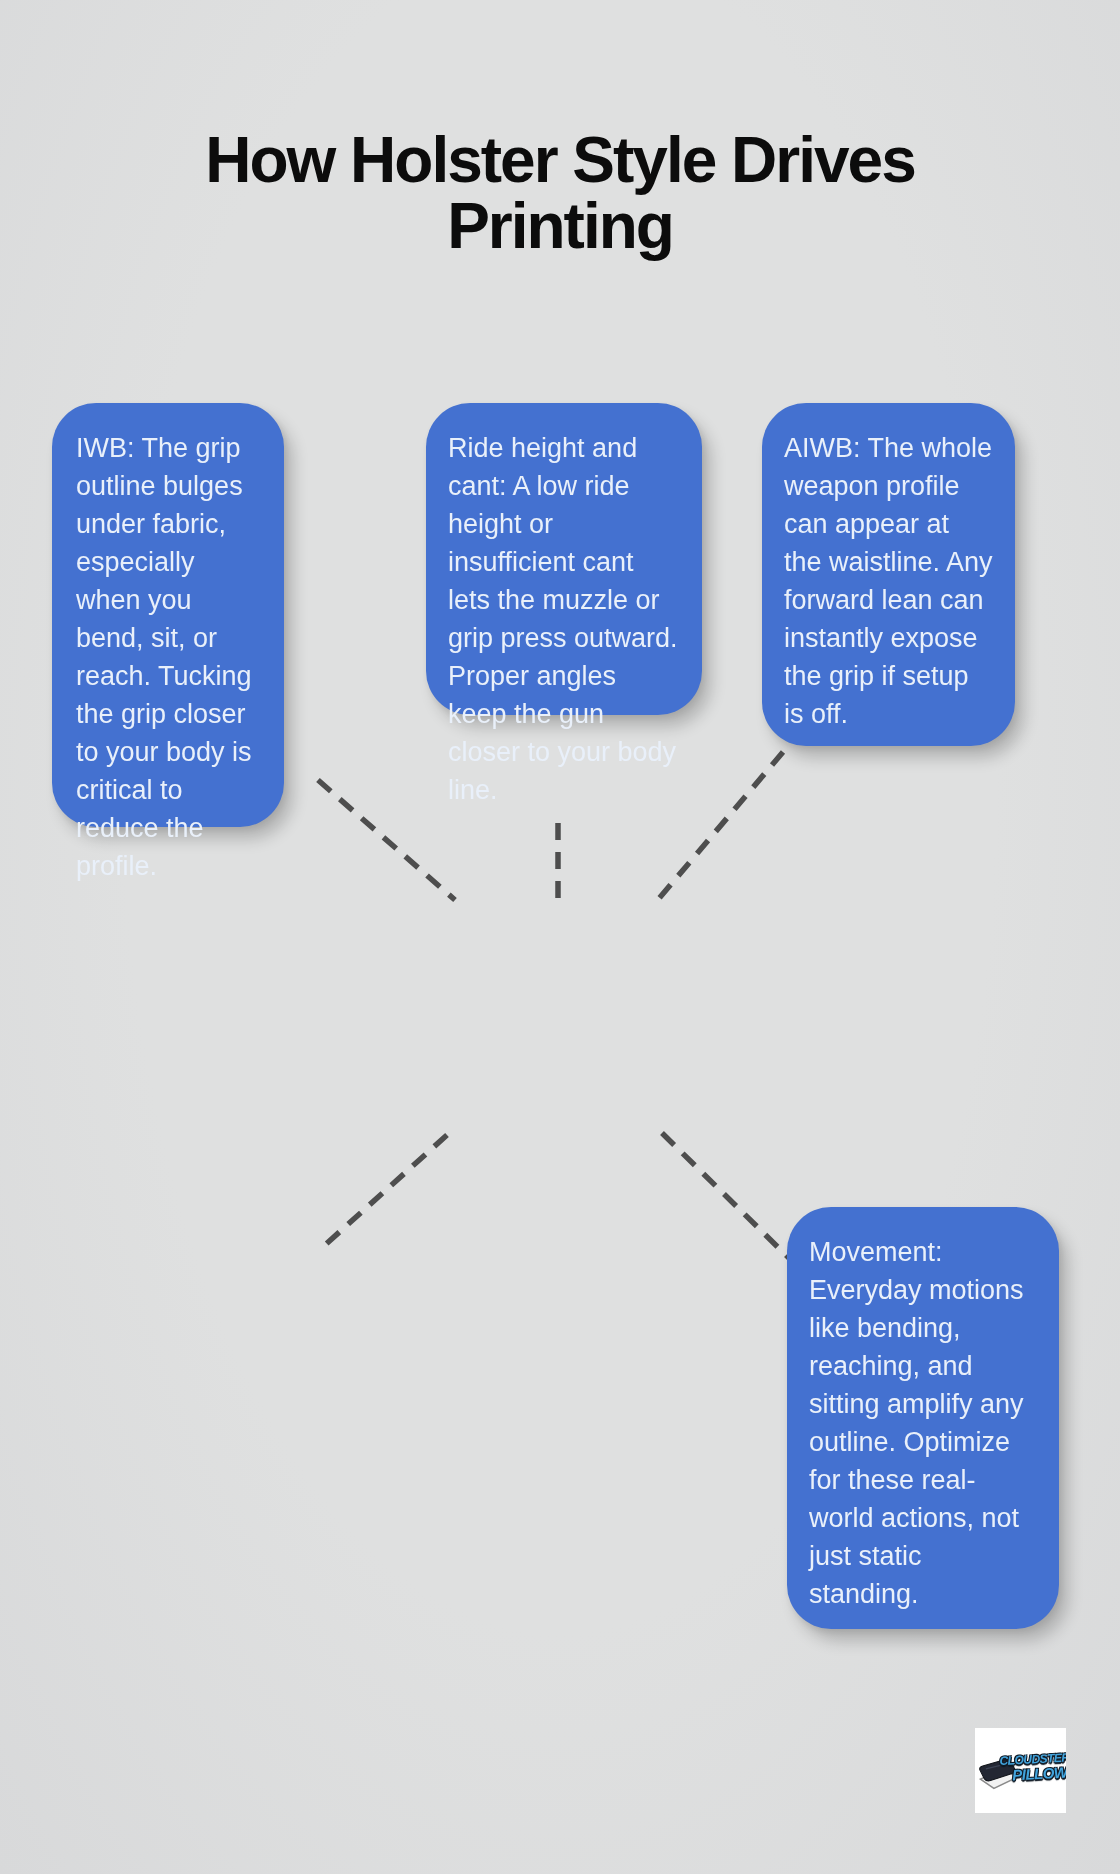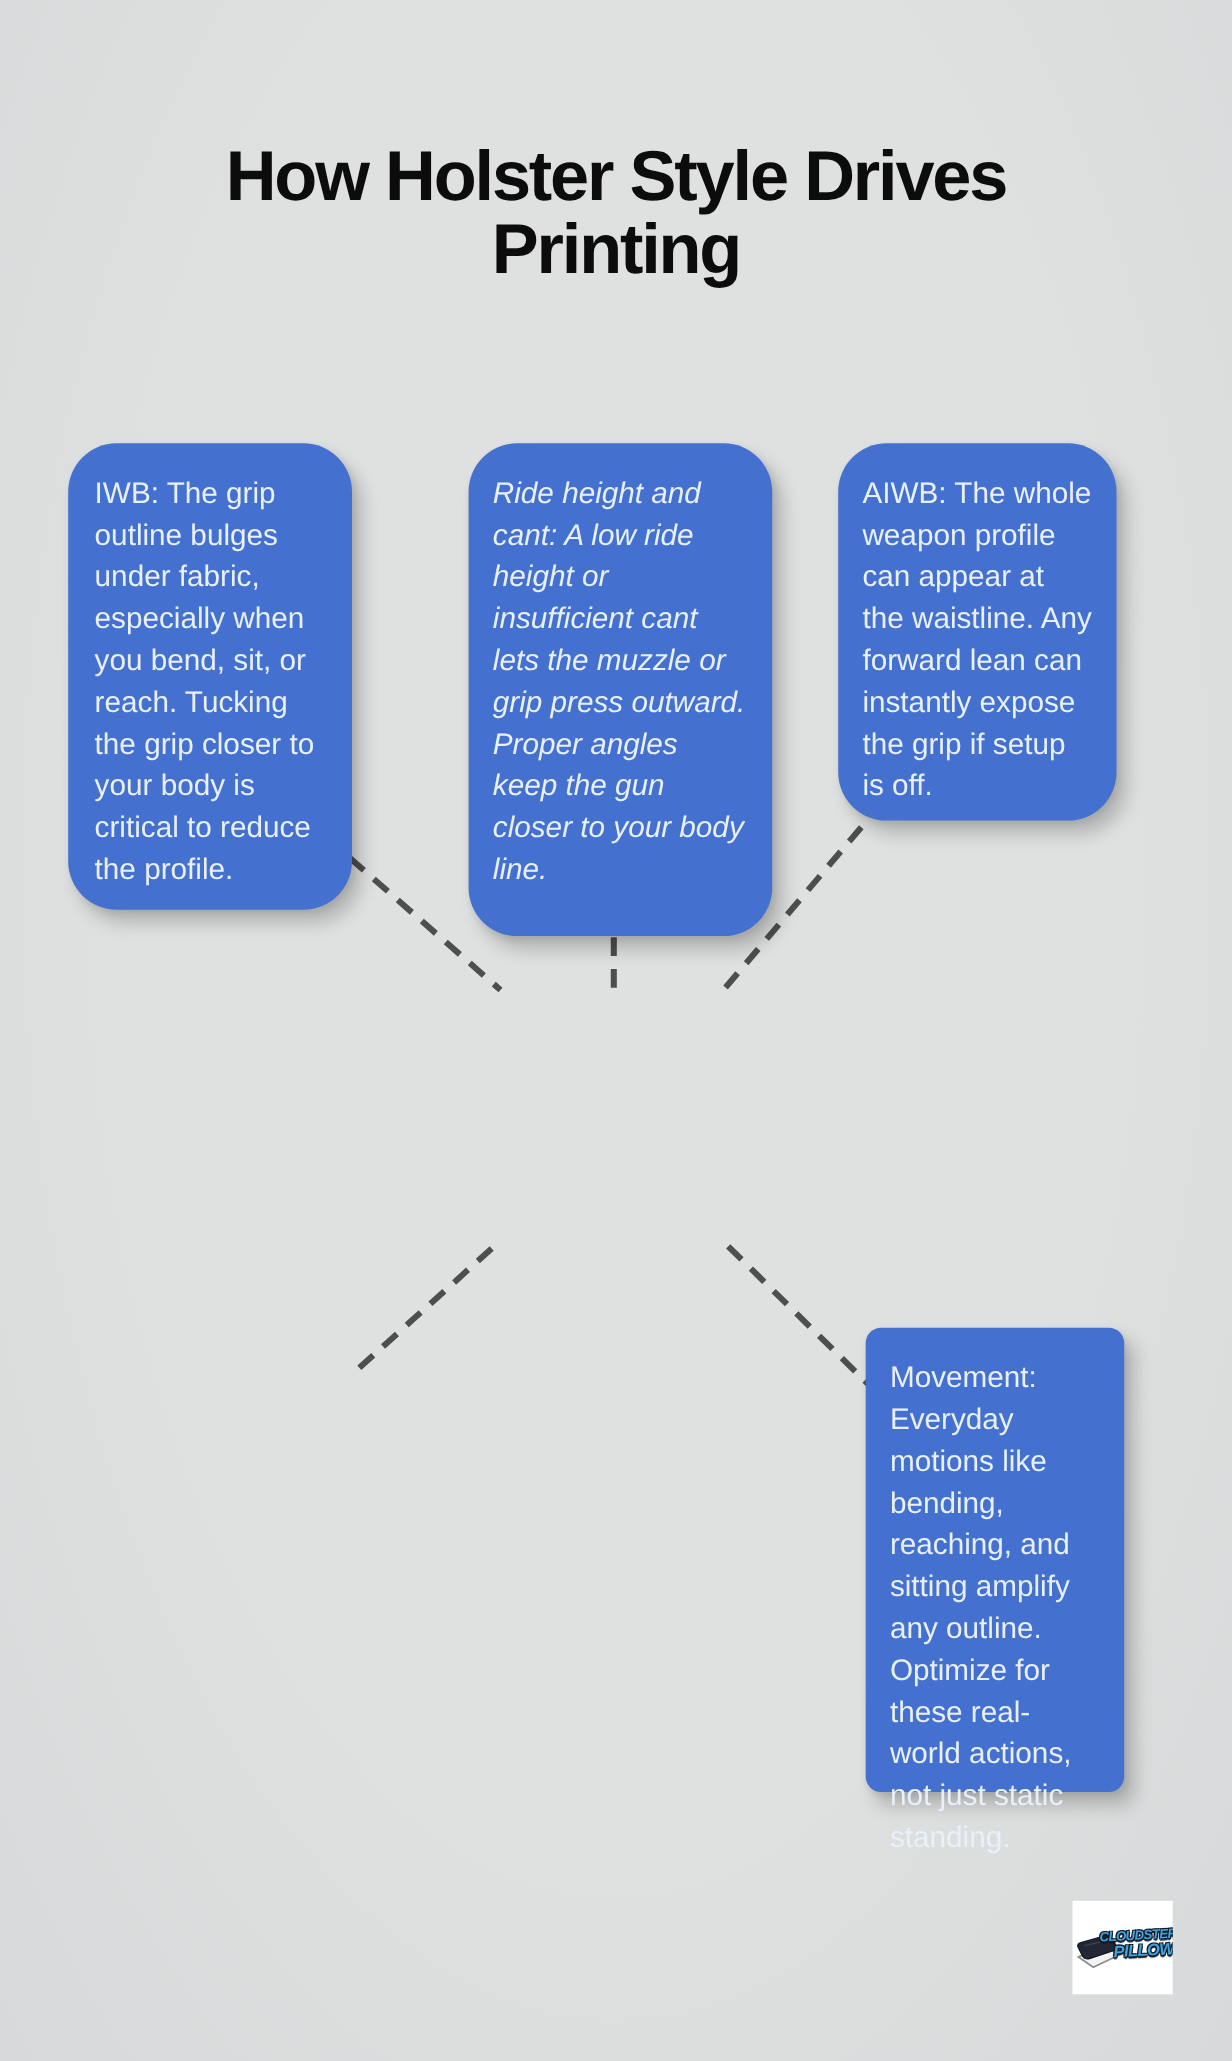--- a/index.html
+++ b/index.html
@@ -46,25 +46,25 @@
     position:absolute;
     background:var(--node-fill);
     border-radius:44px;
     box-sizing:border-box;
     padding:26px 22px;
     color:var(--node-text);
     font-size:27px;
     line-height:38px;
     box-shadow:9px 12px 16px rgba(0,0,0,0.20), 2px 3px 6px rgba(0,0,0,0.08);
   }
-  .node-1{left:62px;  top:403px;  width:258px; height:424px;padding-left:24px;}
-  .node-2{left:426px; top:403px;  width:276px; height:448px;font-style:italic;}
+  .node-1{left:52px;  top:403px;  width:232px; height:424px;padding-left:24px;}
+  .node-2{left:426px; top:403px;  width:276px; height:312px;}
   .node-3{left:762px; top:403px;  width:253px; height:343px;}
   .node-4{left:62px;  top:1207px; width:276px; height:345px;}
-  .node-5{left:787px; top:1207px; width:235px; height:422px;border-radius:14px;}
+  .node-5{left:787px; top:1207px; width:272px; height:422px;}
   .center-node{
     position:absolute;
     left:380px;top:895px;
     width:362px;height:240px;
     background:var(--center-fill);
     border-radius:40px;
     display:flex;align-items:center;justify-content:center;
     box-shadow:0 14px 24px rgba(0,0,0,0.22), 0 4px 8px rgba(0,0,0,0.10);
   }
   .center-label{

